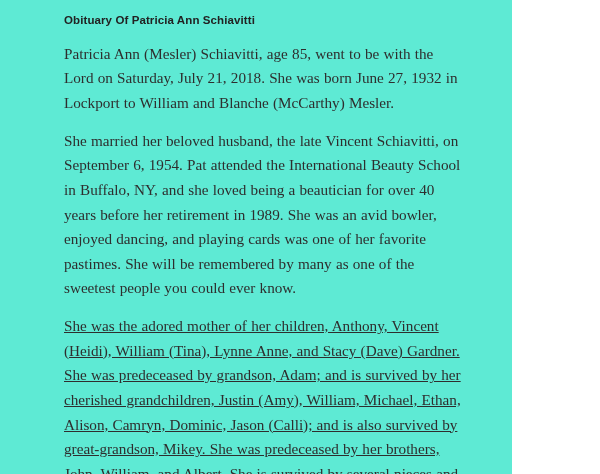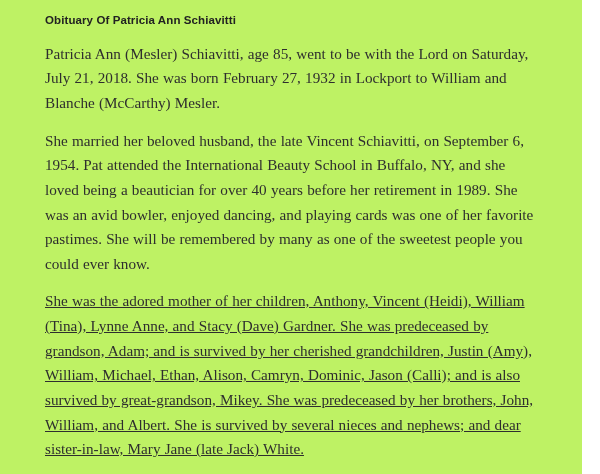--- a/index.html
+++ b/index.html
@@ -9,24 +9,24 @@
   body {
     width: 600px;
     height: 474px;
     background: #ffffff;
     font-family: "Liberation Serif", serif;
     color: #2b2b2b;
     overflow: hidden;
   }
   .page {
     box-sizing: border-box;
-    width: 582px;
+    width: 512px;
     height: 474px;
-    padding: 14px 46px 0 45px;
-    background: #bef264;
+    padding: 14px 46px 0 64px;
+    background: #5eead4;
   }
   .obit-title {
     font-family: "Liberation Sans", sans-serif;
     font-size: 11.5px;
     font-weight: 600;
     color: #222222;
     letter-spacing: 0.1px;
     margin: 0 0 14px 0;
     line-height: 1.2;
   }
@@ -46,17 +46,17 @@
     margin-bottom: 0;
     text-decoration: underline;
   }
 </style>
 </head>
 <body>
 
 <div class="page">
   <h1 class="obit-title">Obituary Of Patricia Ann Schiavitti</h1>
   <div class="obit-body">
-    <p class="obit-para">Patricia Ann (Mesler) Schiavitti, age 85, went to be with the Lord on Saturday, July 21, 2018. She was born February 27, 1932 in Lockport to William and Blanche (McCarthy) Mesler.</p>
+    <p class="obit-para">Patricia Ann (Mesler) Schiavitti, age 85, went to be with the Lord on Saturday, July 21, 2018. She was born June 27, 1932 in Lockport to William and Blanche (McCarthy) Mesler.</p>
     <p class="obit-para">She married her beloved husband, the late Vincent Schiavitti, on September 6, 1954.  Pat attended the International Beauty School in Buffalo, NY, and she loved being a beautician for over 40 years before her retirement in 1989. She was an avid bowler, enjoyed dancing, and playing cards was one of her favorite pastimes. She will be remembered by many as one of the sweetest people you could ever know.</p>
     <p class="obit-para">She was the adored mother of her children, Anthony, Vincent (Heidi), William (Tina), Lynne Anne, and Stacy (Dave) Gardner. She was predeceased by grandson, Adam; and is survived by her cherished grandchildren, Justin (Amy), William, Michael, Ethan, Alison, Camryn, Dominic, Jason (Calli); and is also survived by great-grandson, Mikey. She was predeceased by her brothers, John, William, and Albert. She is survived by several nieces and nephews; and dear sister-in-law, Mary Jane (late Jack) White.</p>
   </div>
 </div>
 
 </body></html>

